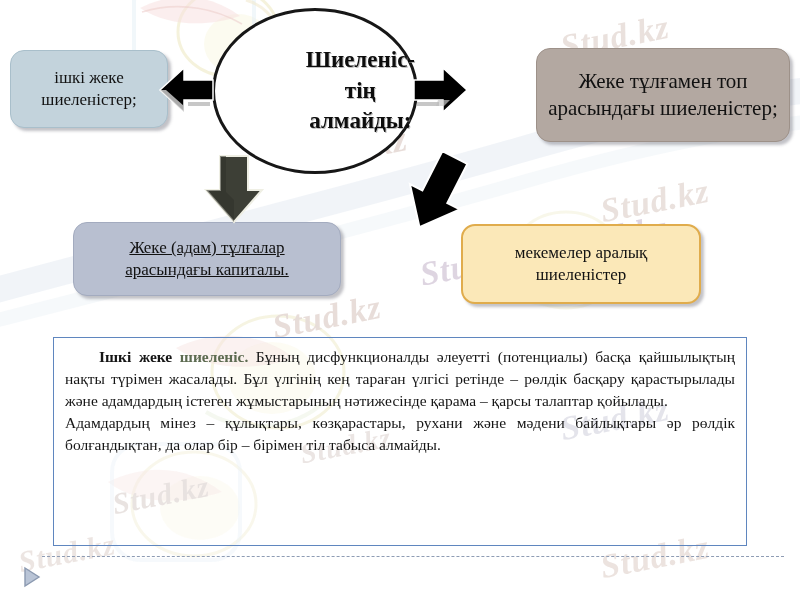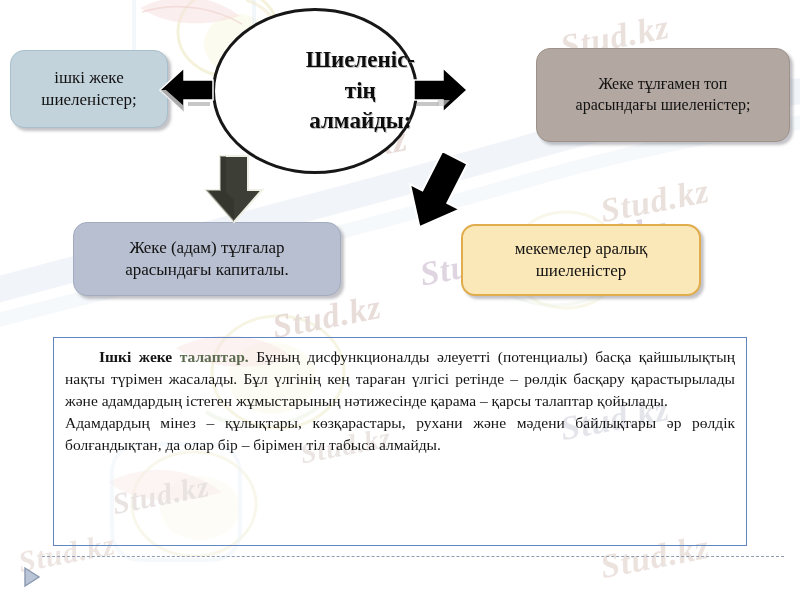--- a/index.html
+++ b/index.html
@@ -80,32 +80,33 @@
     width: 158px; height: 78px;
     background: #c3d3dc;
     border: 1px solid #a9bfcb;
     font-size: 17px;
   }
   #node-right {
     left: 536px; top: 48px;
     width: 254px; height: 94px;
     background: #b3a8a1;
     border: 1px solid #9d9189;
-    font-size: 16px;
+    font-size: 21px;
   }
   #node-bottom-left {
     left: 73px; top: 222px;
     width: 268px; height: 74px;
     background: #b8bfd0;
     border: 1px solid #a3abbf;
     font-size: 17px;
+    text-decoration: underline;
   }
   #node-bottom-right {
     left: 461px; top: 224px;
-    width: 240px; height: 72px;
+    width: 240px; height: 80px;
     background: #fbe8b8;
     border: 2px solid #e0ac4c;
     font-size: 17px;
   }
 
   .ellipse {
     position: absolute;
     left: 212px; top: 8px;
     width: 200px; height: 160px;
     border: 3px solid #171717;
@@ -282,21 +283,21 @@
 
   <div class="arrow" id="arrow-dr">
     <svg width="92" height="86" viewBox="0 0 92 86" xmlns="http://www.w3.org/2000/svg">
       <g transform="rotate(27 46 43)">
         <path d="M 30 2 L 58 2 L 58 46 L 72 46 L 44 80 L 16 46 L 30 46 Z" fill="#000000" stroke="#ffffff" stroke-width="2"></path>
       </g>
     </svg>
   </div>
 
   <div id="text-panel">
-    <p class="indent"><span class="b">Ішкі жеке</span><span> </span><span class="b-green">талаптар.</span><span> Бұның дисфункционалды әлеуетті (потенциалы) басқа қайшылықтың  нақты түрімен жасалады. Бұл үлгінің кең тараған үлгісі  ретінде – рөлдік басқару қарастырылады және адамдардың істеген жұмыстарының нәтижесінде қарама – қарсы талаптар қойылады.</span></p>
+    <p class="indent"><span class="b">Ішкі жеке</span><span> </span><span class="b-green">шиеленіс.</span><span> Бұның дисфункционалды әлеуетті (потенциалы) басқа қайшылықтың  нақты түрімен жасалады. Бұл үлгінің кең тараған үлгісі  ретінде – рөлдік басқару қарастырылады және адамдардың істеген жұмыстарының нәтижесінде қарама – қарсы талаптар қойылады.</span></p>
 
 
     <p><span>Адамдардың мінез – құлықтары, көзқарастары, рухани және мәдени байлықтары әр рөлдік болғандықтан, да олар бір – бірімен тіл табыса алмайды.</span></p>
   </div>
 
   <div id="dashed-rule"></div>
 
   <div id="play-control">
     <svg width="20" height="22" viewBox="0 0 20 22" xmlns="http://www.w3.org/2000/svg">
       <path d="M 3 2 L 17 11 L 3 20 Z" fill="#b9c4d6" stroke="#8b99b0" stroke-width="1.4"></path>

